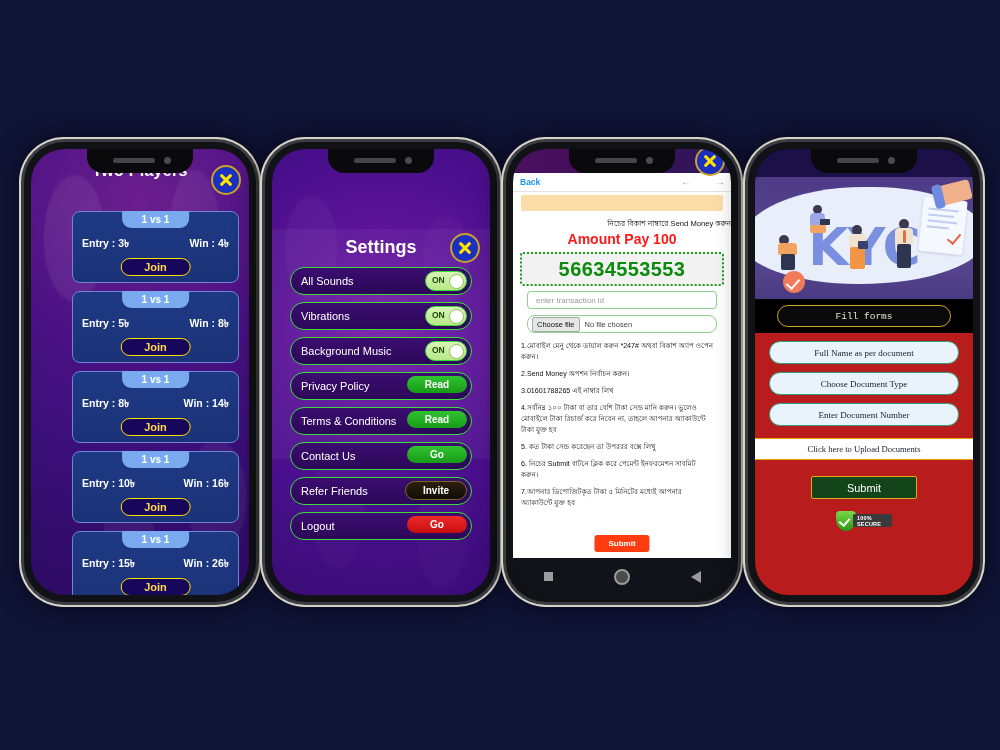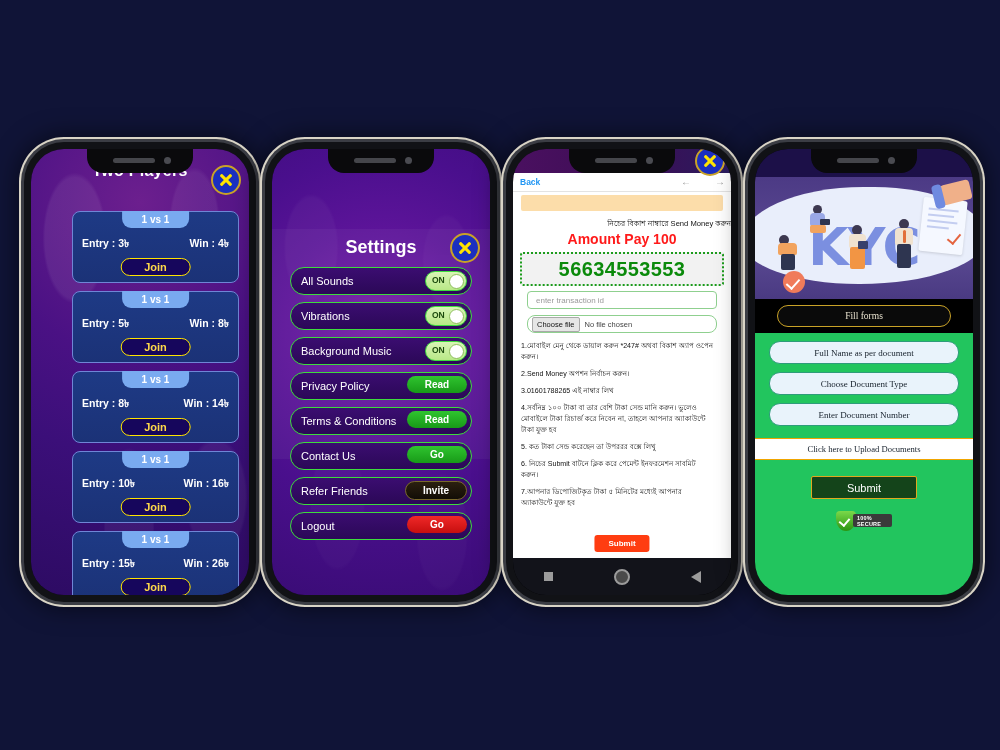--- a/index.html
+++ b/index.html
@@ -300,25 +300,25 @@
   }
   .kyc-hand::before{
     content:"";position:absolute;left:-2px;top:-2px;width:10px;height:24px;
     background:#6f8ae0;border-radius:4px;
   }
   .fillforms{
     position:absolute;left:22px;right:22px;top:156px;height:20px;
     border:1.5px solid #c9a227;border-radius:11px;
     display:flex;align-items:center;justify-content:center;
     color:#e8e2cf;font-size:9.5px;
-    font-family:Liberation Serif, serif;
+    font-family:Liberation Mono, monospace;
     background:rgba(255,255,255,.04);
   }
   .p4-form{
-    position:absolute;left:0;right:0;top:184px;bottom:0;background:#22c55e;
+    position:absolute;left:0;right:0;top:184px;bottom:0;background:#b91c1c;
   }
   .kfield{
     position:relative;margin:8px 14px 0 14px;height:21px;
     border:1.2px solid #2e9c7a;border-radius:11px;background:#e9f3fb;
     display:flex;align-items:center;justify-content:center;
     font-family:"Liberation Serif", serif;font-size:9px;color:#16202b;
   }
   .kupload{
     position:relative;margin:12px 0 0 0;height:20px;
     background:#fff;border-top:1.6px solid #f0a500;border-bottom:1.6px solid #f0a500;

